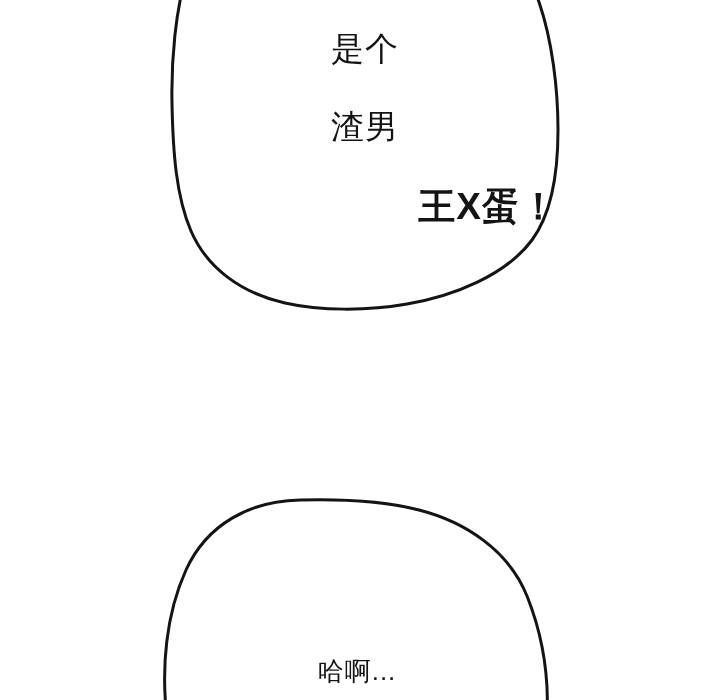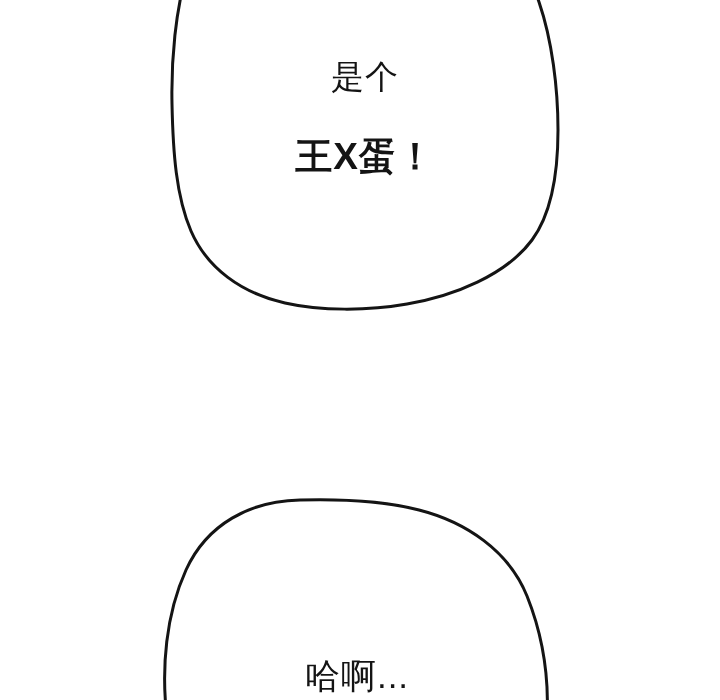--- a/index.html
+++ b/index.html
@@ -35,45 +35,46 @@
     text-align: center;
     color: #141414;
     line-height: 1.0;
     white-space: pre;
     -webkit-font-smoothing: antialiased;
   }
 
   
   #bubble-1-text {
     left: 172px;
-    top: 28px;
+    top: 0;
     width: 386px;
   }
   #bubble-1-text .line {
     display: block;
     font-size: 33px;
     letter-spacing: 1px;
     margin-bottom: 13px;
   }
   #bubble-1-text .line.emphasis {
     font-size: 37px;
     font-weight: 700;
     letter-spacing: 1px;
     margin-bottom: 0;
+    text-align: right;
   }
 
   
   #bubble-2-text {
     left: 167px;
     top: 626px;
     width: 380px;
   }
   #bubble-2-text .line {
     display: block;
-    font-size: 35px;
+    font-size: 26px;
     letter-spacing: 1px;
     margin-bottom: 12px;
   }
 </style>
 </head>
 <body>
 
 <div id="comic-page">
 
   <svg class="bubble-layer" viewBox="0 0 720 700" width="720" height="700" xmlns="http://www.w3.org/2000/svg">
@@ -91,20 +92,21 @@
     <path d="M 167 718
              C 161 668, 166 614, 186 570
              C 207 524, 250 501, 300 500
              C 338 499, 381 500, 419 510
              C 466 522, 509 551, 527 596
              C 543 636, 549 678, 547 718" fill="#ffffff" stroke="#141414" stroke-width="3" stroke-linecap="round" stroke-linejoin="round"></path>
   </svg>
 
   <div class="bubble-text" id="bubble-1-text">
     <span class="line">是个</span>
+    <span class="line">渣男</span>
     <span class="line emphasis">王X蛋！</span>
   </div>
 
   <div class="bubble-text" id="bubble-2-text">
     <span class="line">哈啊...</span>
     
   </div>
 
 </div>
 

